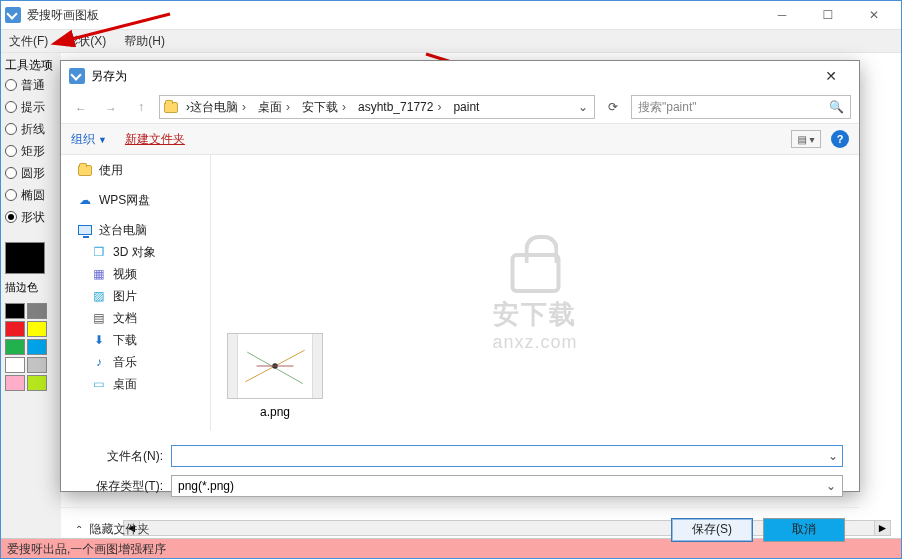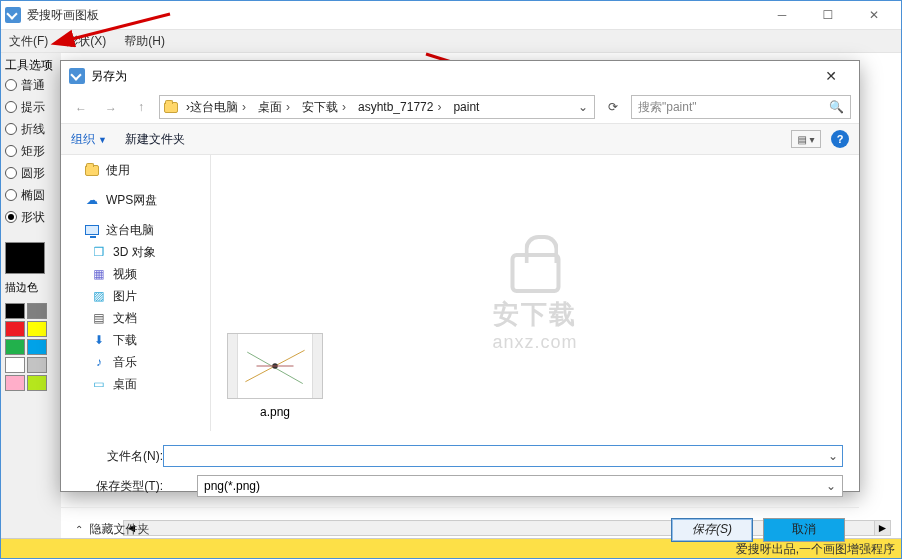--- a/index.html
+++ b/index.html
@@ -18,21 +18,21 @@
   .leftpanel { position:absolute; left:0; top:52px; bottom:20px; width:60px; background:#f0f0f0; padding:4px 4px; }
   .leftlabel{font-size:12px; }
   .radiolist div{display:flex; align-items:center; gap:4px; height:22px; color:#222;}
   .radio{width:12px; height:12px; border:1px solid #555; border-radius:50%; position:relative; background:#fff;}
   .radio.sel::after{content:""; position:absolute; inset:2px; background:#000; border-radius:50%;}
   .colorsection{margin-top:14px;}
   .bigswatch{width:40px; height:32px; background:#000; border:1px solid #888;}
   .swatchlabel{margin-top:6px; font-size:11px;}
   .palette{margin-top:8px; display:grid; grid-template-columns:repeat(2,20px); gap:2px;}
   .sw{width:20px; height:16px; border:1px solid #888;}
-  .statusbar{position:absolute; left:0; right:0; bottom:0; height:20px; background:#fde047; border-top:1px solid #ccc; padding:2px 6px; font-size:12px; color:#333;text-align:right;}
+  .statusbar{position:absolute; left:0; right:0; bottom:0; height:20px; background:#fca5a5; border-top:1px solid #ccc; padding:2px 6px; font-size:12px; color:#333;}
 
   .hscroll{position:absolute; left:122px; right:10px; bottom:22px; height:16px; background:#f0f0f0; border:1px solid #ccc; display:flex;}
   .hscroll .ar{width:16px; display:flex; align-items:center; justify-content:center; background:#e8e8e8; border-right:1px solid #ccc;}
   .hscroll .ar:last-child{border-left:1px solid #ccc; border-right:none;}
 
   
   .redarrow{position:absolute; pointer-events:none;}
   .redarrow svg{overflow:visible;}
 
   
@@ -51,28 +51,28 @@
   .crumb{padding:0 6px; height:22px; display:flex; align-items:center; color:#222;}
   .crumb .chev{margin-left:4px; color:#555;}
   .crumbdropdown{width:18px; display:flex;align-items:center;justify-content:center; color:#555;}
   .refresh{width:24px;height:24px;display:flex;align-items:center;justify-content:center;color:#555; border:1px solid transparent;}
   .searchbox{width:220px;height:24px;border:1px solid #bdbdbd; display:flex; align-items:center; padding:0 6px; color:#888;}
   .searchbox .sic{margin-left:auto;color:#888;}
 
   .toolbar{height:32px;display:flex; align-items:center; padding:0 10px; gap:18px; border-top:1px solid #e6e6e6; border-bottom:1px solid #e6e6e6; background:#f7f7f7;}
   .toolbar .org{color:#1862c7;}
   .toolbar .org .dd{font-size:9px; margin-left:3px;}
-  .toolbar .new{color:#0f172a;}
+  .toolbar .new{color:#b91c1c;text-decoration:underline;}
   .toolbar .right{margin-left:auto; display:flex; gap:10px; align-items:center;}
   .viewopt{width:30px;height:18px; border:1px solid #bbb; display:flex;align-items:center;justify-content:center; font-size:10px; color:#555;}
   .help{width:18px;height:18px;border-radius:50%;background:#1e74d2;color:#fff;display:flex;align-items:center;justify-content:center;font-weight:bold;font-size:11px;}
 
   .body{display:flex; height:276px;}
   .tree{width:150px; border-right:1px solid #e6e6e6; overflow:hidden; padding:4px 0;}
-  .tnode{height:22px; display:flex; align-items:center; gap:6px; padding-left:23px; color:#222;}
+  .tnode{height:22px; display:flex; align-items:center; gap:6px; padding-left:16px; color:#222;}
   .tnode.sub{padding-left:30px;}
   .tic{width:16px;height:16px; display:flex;align-items:center;justify-content:center; font-size:12px}
   .folder{background:#ffd76a;border:1px solid #caa33a;border-radius:2px;width:14px;height:11px;position:relative;}
   .folder::before{content:"";position:absolute;top:-3px;left:0;width:6px;height:3px;background:#ffd76a;border:1px solid #caa33a;border-bottom:none;border-radius:2px 2px 0 0;}
   .monitor{width:14px;height:10px;border:1px solid #1e74d2;background:#d9ecff;position:relative;}
   .monitor::after{content:"";position:absolute;left:4px;top:10px;width:6px;height:2px;background:#1e74d2;}
 
   .filepane{flex:1; padding:12px 14px; display:flex; align-items:flex-end; position:relative;}
   .fileitem{width:100px; text-align:center;}
   .thumb{width:96px;height:66px;border:1px solid #c7c7c7; background:#fff; position:relative; margin:0 auto 6px;}
@@ -81,33 +81,33 @@
   .thumb .mid{position:absolute;left:10px;right:10px;top:4px;bottom:4px;}
   .thumb .mid svg{width:100%;height:100%;}
 
   .watermark{position:absolute; left:50%; top:50%; transform:translate(-50%,-40%); text-align:center; color:#d9d9d9; pointer-events:none;}
   .watermark .lock{width:50px;height:40px;border:4px solid #d9d9d9;border-radius:6px;margin:0 auto 4px;position:relative;}
   .watermark .lock::before{content:"";position:absolute;left:10px;top:-22px;width:26px;height:24px;border:4px solid #d9d9d9;border-bottom:none;border-radius:14px 14px 0 0;}
   .watermark .big{font-size:26px; font-weight:bold; letter-spacing:2px;}
   .watermark .small{font-size:18px; letter-spacing:1px;}
 
   .fields{padding:10px 16px 6px; }
-  .frow{display:flex; align-items:center; height:30px; gap:0;}
+  .frow{display:flex; align-items:center; height:30px; gap:8px;}
   .frow label{width:86px; text-align:right; color:#222;}
   .frow .inp{flex:1; height:22px; border:1px solid #4a90d6; background:#fff; padding:0 4px; display:flex; align-items:center;}
-  .frow .sel{flex:1; height:22px; border:1px solid #aaa; background:#fff; padding:0 6px; display:flex; align-items:center; justify-content:space-between;margin-left:34px;}
+  .frow .sel{flex:1; height:22px; border:1px solid #aaa; background:#fff; padding:0 6px; display:flex; align-items:center; justify-content:space-between;}
   .frow .sel .dd{color:#555;}
   .inp .dd{margin-left:auto;color:#555;}
 
   .dlg-footer{height:44px; border-top:1px solid #e6e6e6; display:flex; align-items:center; padding:0 14px;}
   .hidefolders{display:flex;align-items:center; gap:6px; color:#333;}
   .hidefolders .chev{font-size:10px;}
   .dlg-footer .sp{flex:1;}
   .btn{min-width:82px; height:24px; border:1px solid #9a9a9a; background:#0ea5e9; display:flex;align-items:center;justify-content:center; margin-left:10px; color:#222;}
-  .btn.primary{border:1px solid #3b78b3; background:#eaf2fb; box-shadow:0 0 0 1px #8fbde9 inset;font-style:italic;}
+  .btn.primary{border:1px solid #3b78b3; background:#eaf2fb; box-shadow:0 0 0 1px #8fbde9 inset;}
 </style>
 </head>
 <body>
 
 <div class="main-window">
   <div class="titlebar">
     <div class="logo"></div>
     <div class="title">爱搜呀画图板</div>
     <div class="spacer"></div>
     <div class="winbtn">─</div>

